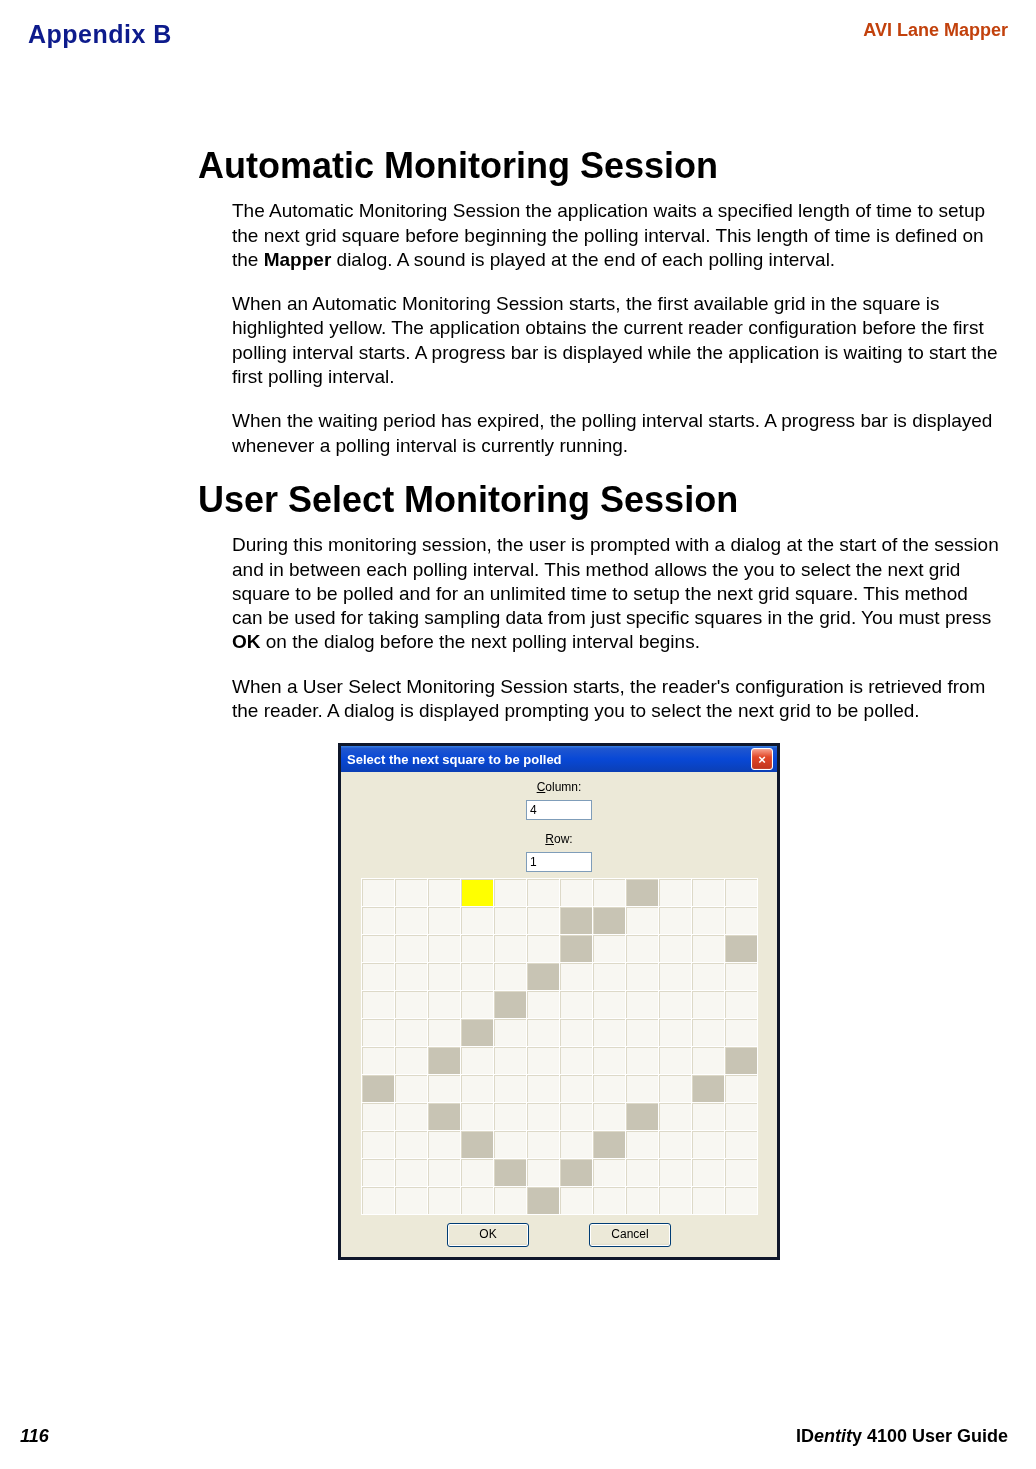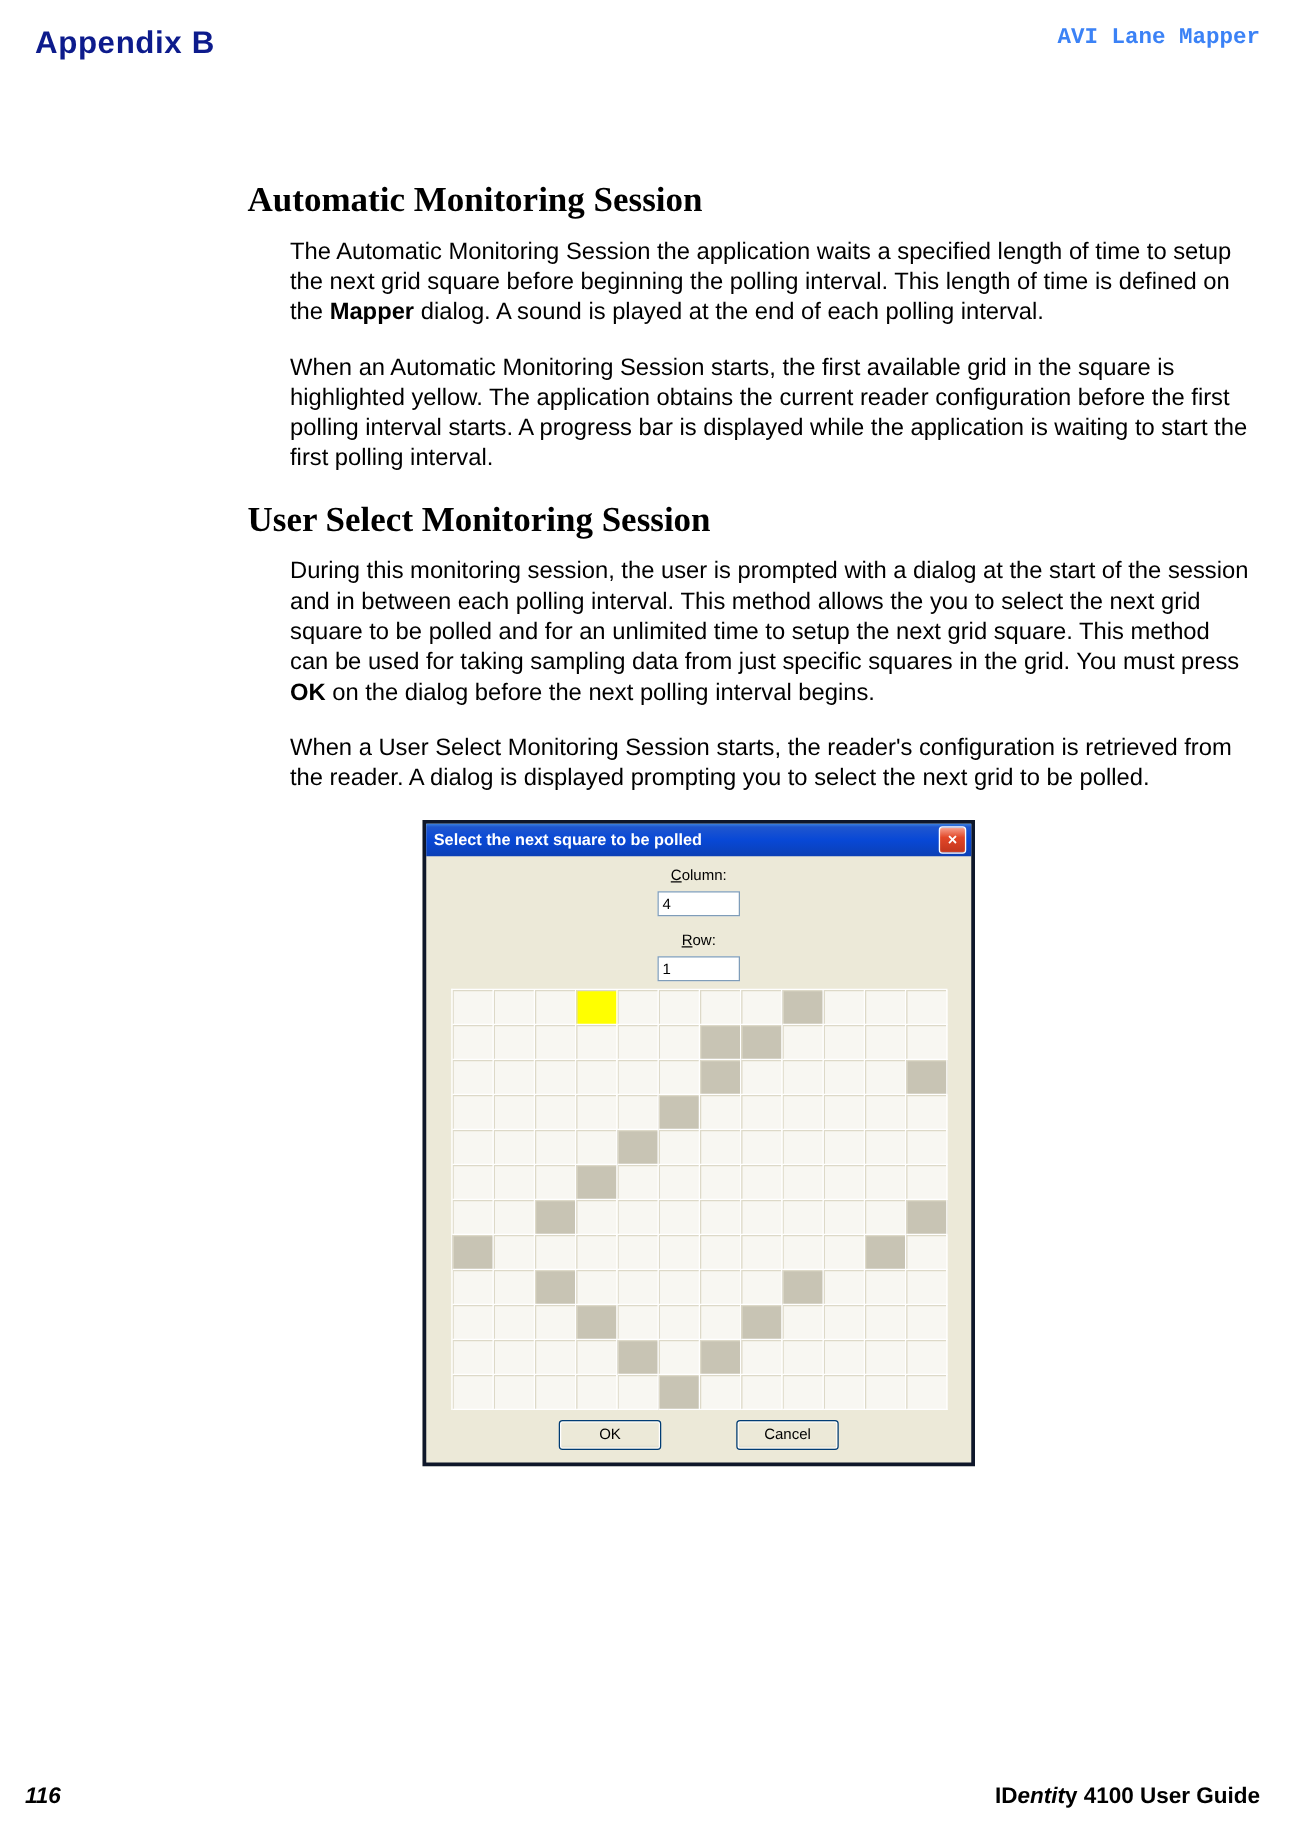--- a/index.html
+++ b/index.html
@@ -22,33 +22,33 @@
     align-items: flex-start;
     font-family: Verdana, Helvetica, Arial, sans-serif;
   }
   .appendix {
     color: #0d1b8c;
     font-size: 25px;
     font-weight: bold;
     letter-spacing: 0.5px;
   }
   .doc-title {
-    color: #3b82f6;
+    color: #c2410c;
     font-size: 18px;
     font-weight: 700;
-    font-family: Liberation Mono, monospace;
+    font-family: Liberation Sans, sans-serif;
   }
   .content {
     margin-left: 170px;
     margin-top: 95px;
     width: 810px;
   }
   .section-heading {
-    font-family: Liberation Serif, serif;
-    font-size: 28px;
+    font-family: Liberation Sans, sans-serif;
+    font-size: 36px;
     font-weight: 600;
     margin: 0 0 12px 0;
     line-height: 1.2;
   }
   .para {
     font-size: 19px;
     line-height: 1.28;
     margin: 0 0 20px 34px;
     width: 770px;
   }
@@ -183,20 +183,21 @@
     <div class="doc-title">AVI Lane Mapper</div>
   </div>
 
   <div class="content">
 
     <h2 class="section-heading">Automatic Monitoring Session</h2>
     <p class="para">
       <span>The Automatic Monitoring Session the application waits a specified length of time to setup the next grid square before beginning the polling interval. This length of time is defined on the </span><span class="bold">Mapper</span><span> dialog. A sound is played at the end of each polling interval.</span>
     </p>
     <p class="para">When an Automatic Monitoring Session starts, the first available grid in the square is highlighted yellow. The application obtains the current reader configuration before the first polling interval starts. A progress bar is displayed while the application is waiting to start the first polling interval.</p>
+    <p class="para">When the waiting period has expired, the polling interval starts. A progress bar is displayed whenever a polling interval is currently running.</p>
 
     <h2 class="section-heading">User Select Monitoring Session</h2>
     <p class="para">
       <span>During this monitoring session, the user is prompted with a dialog at the start of the session and in between each polling interval. This method allows the you to select the next grid square to be polled and for an unlimited time to setup the next grid square. This method can be used for taking sampling data from just specific squares in the grid. You must press </span><span class="bold">OK</span><span> on the dialog before the next polling interval begins.</span>
     </p>
     <p class="para">When a User Select Monitoring Session starts, the reader's configuration is retrieved from the reader. A dialog is displayed prompting you to select the next grid to be polled.</p>
 
     <div class="dialog-wrap">
       <div class="titlebar">
         <span>Select the next square to be polled</span>

